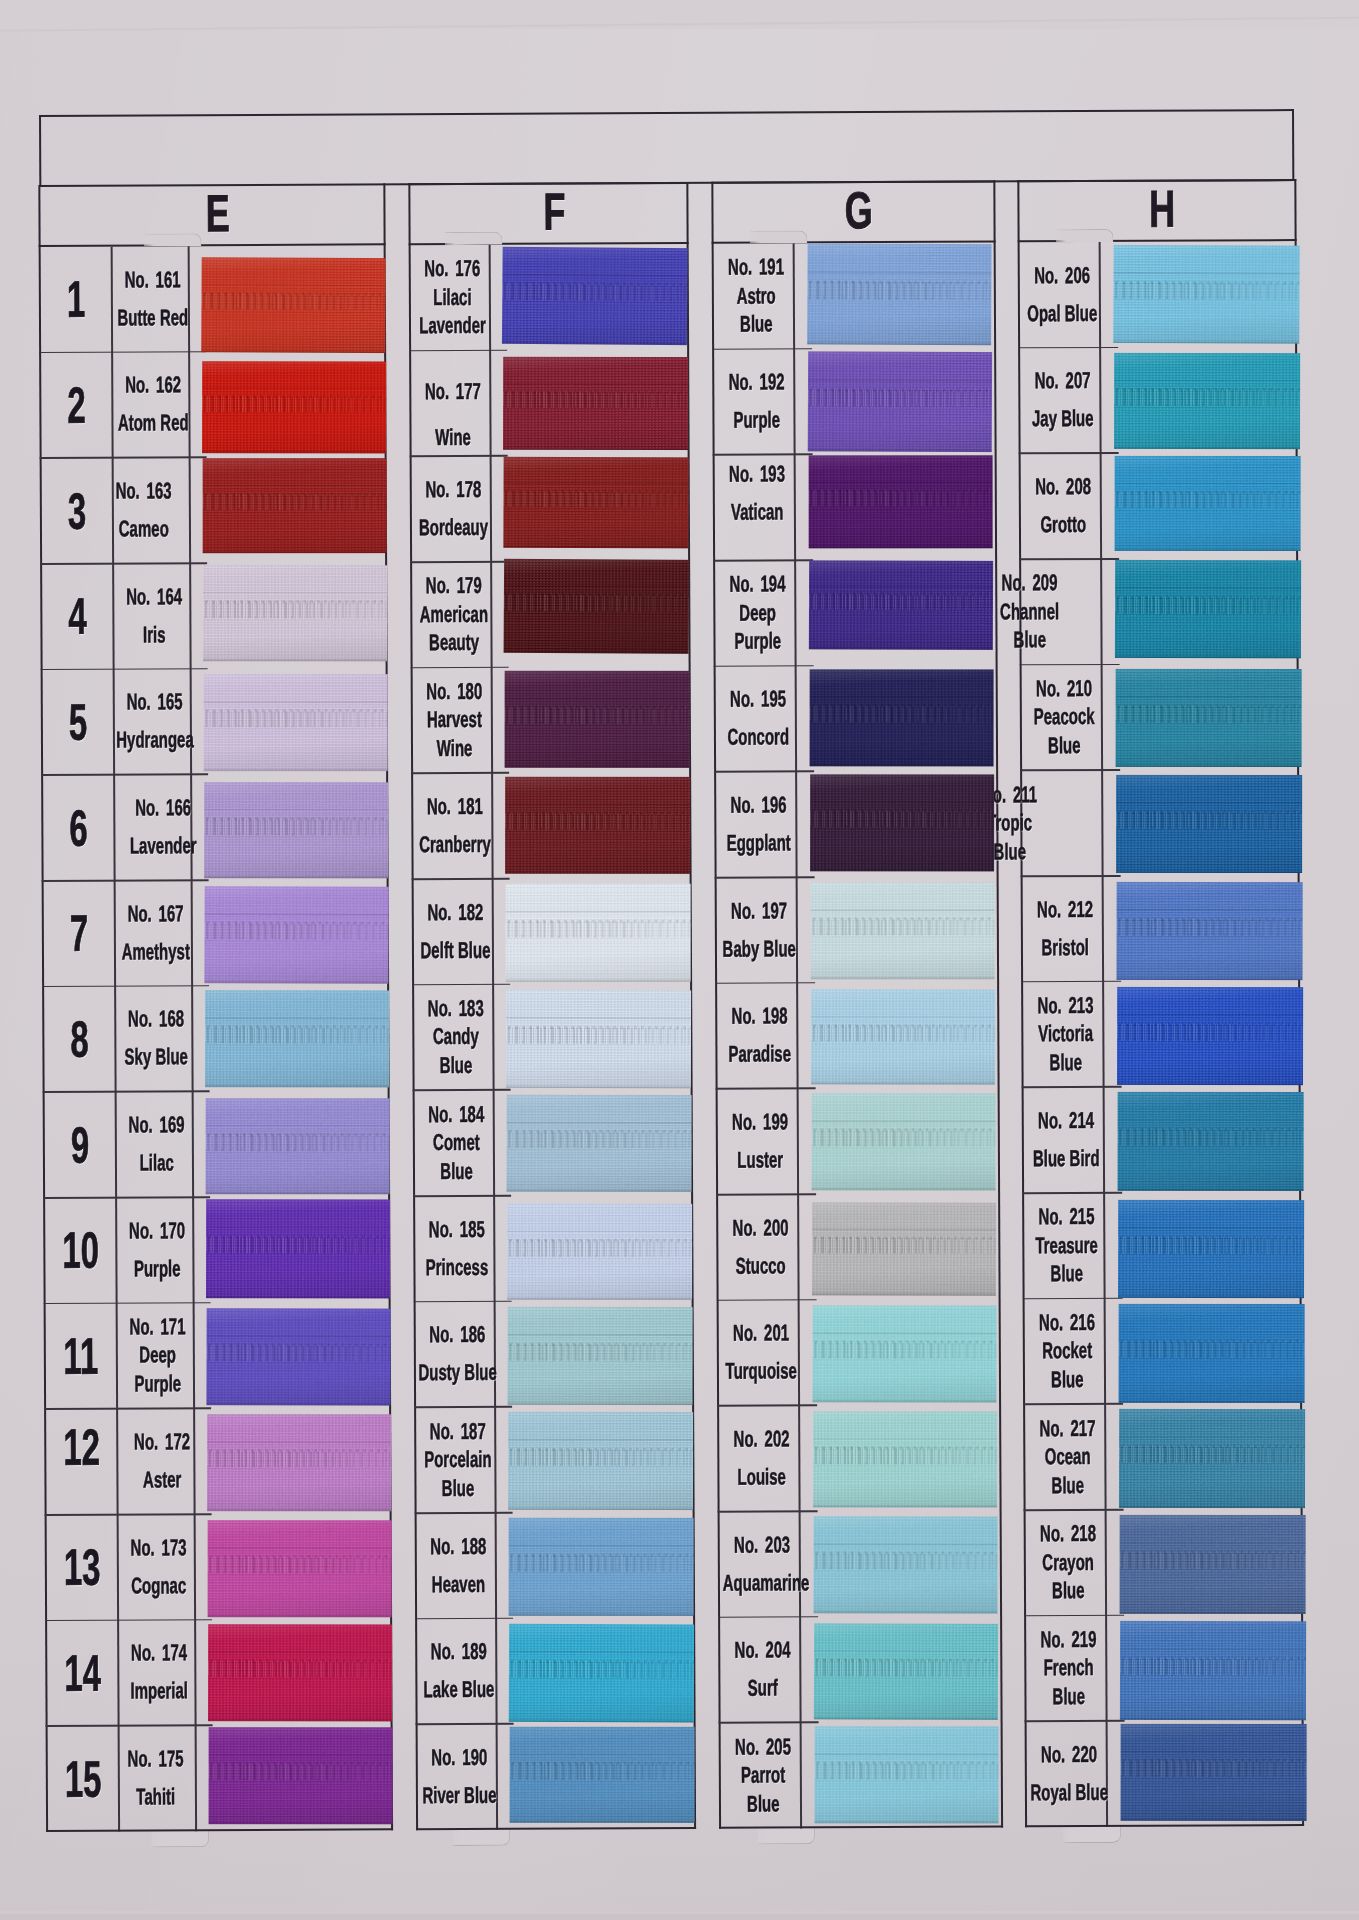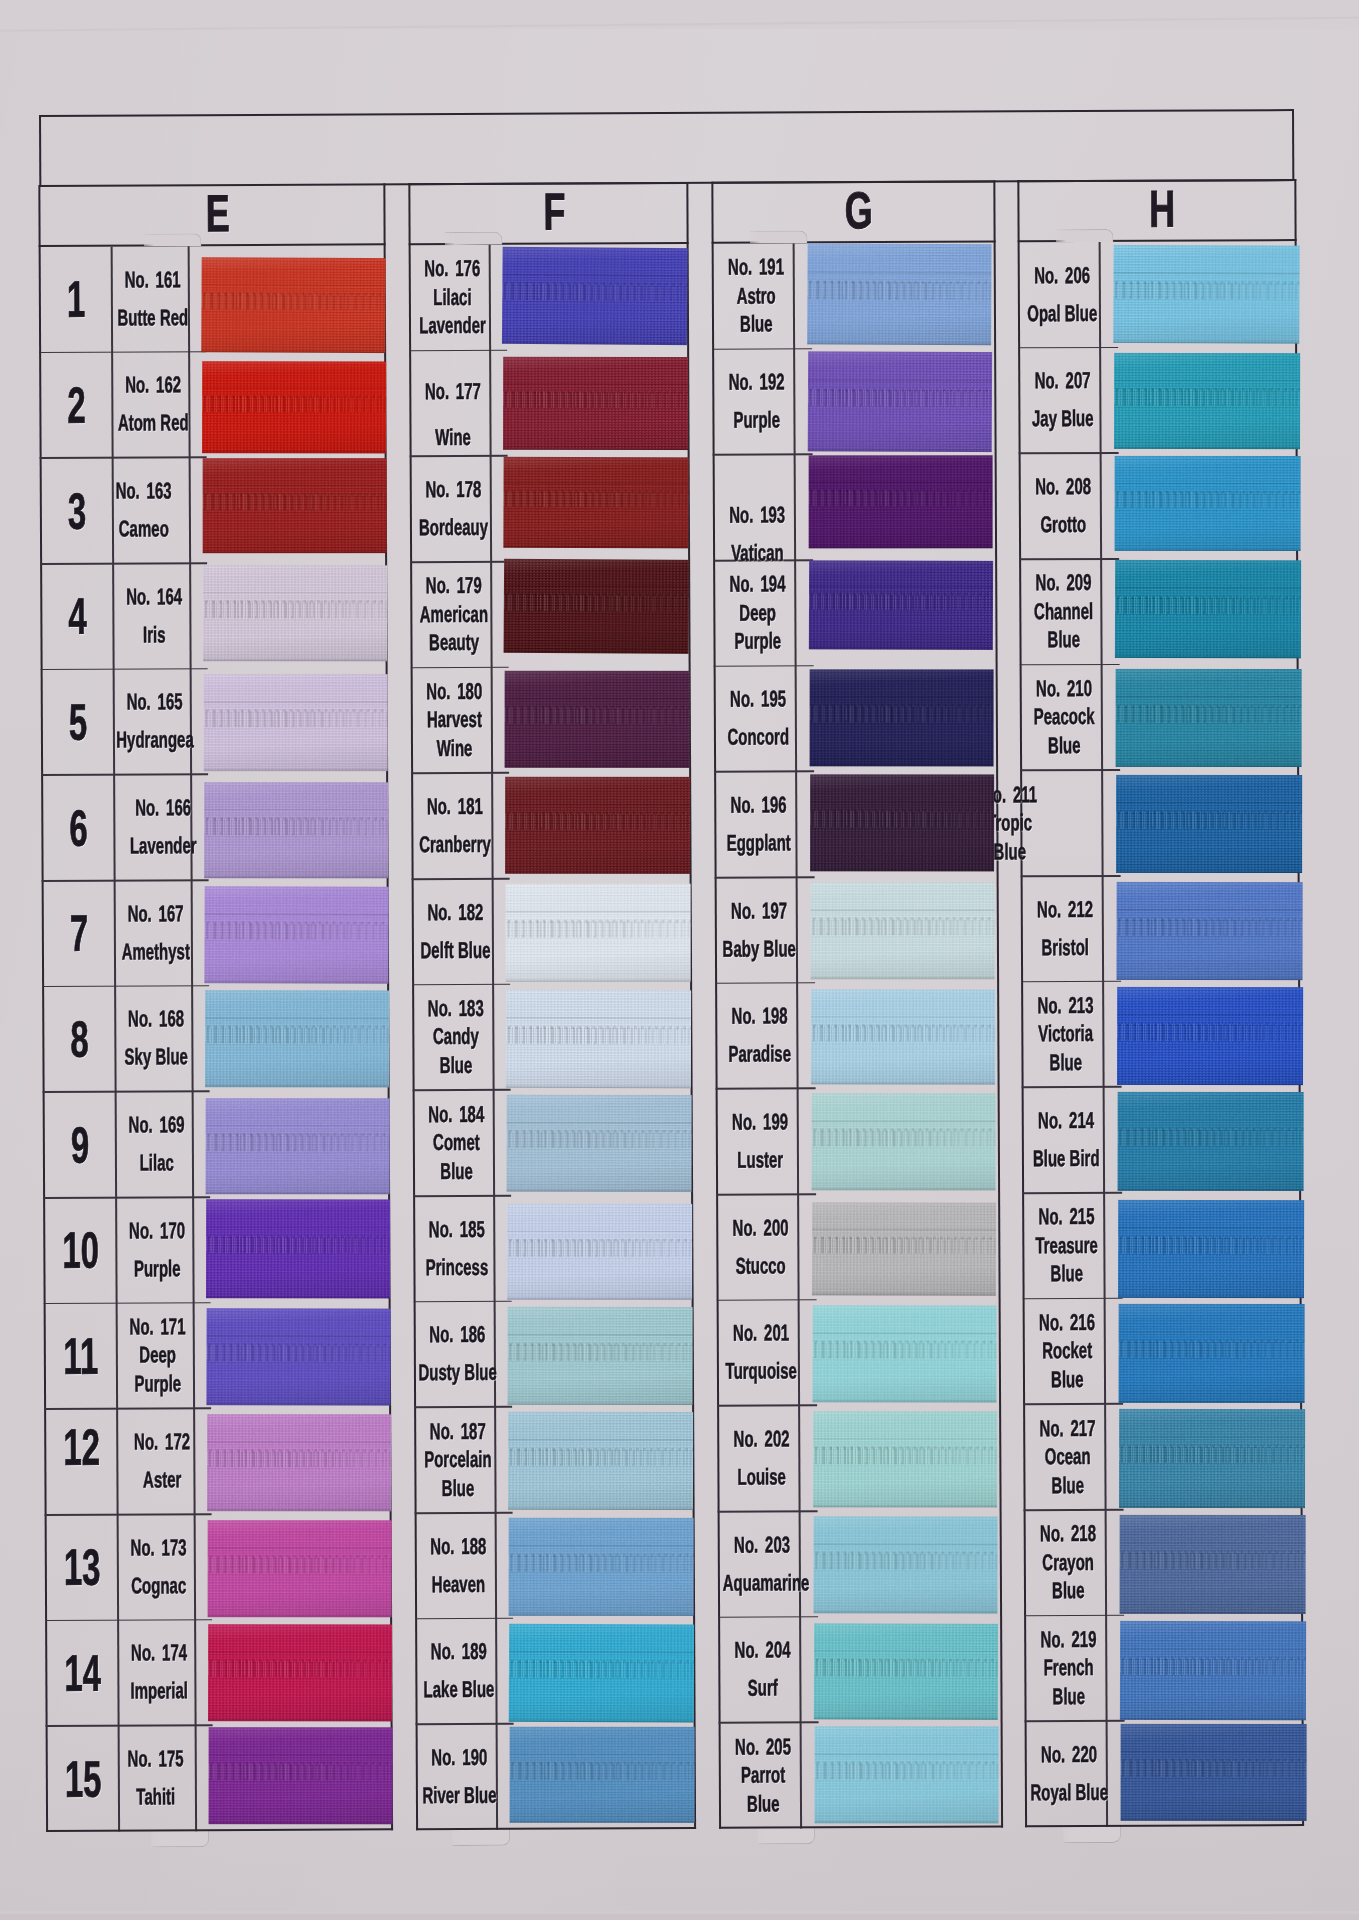--- a/index.html
+++ b/index.html
@@ -413,21 +413,21 @@
           <span>Astro</span>
           <span>Blue</span>
         </div>
       </div>
 <div class="cell cellname" style="left:717px;top:349.67px;width:79px;height:105.67px">
         <div class="nmwrap" style="width:120.6px">
           <span>No. 192</span>
           <span>Purple</span>
         </div>
       </div>
-<div class="cell cellname" style="left:717px;top:482px;width:79px;height:105.67px">
+<div class="cell cellname" style="left:717px;top:441px;width:79px;height:105.67px">
         <div class="nmwrap" style="width:120.6px">
           <span>No. 193</span>
           <span>Vatican</span>
         </div>
       </div>
 <div class="cell cellname" style="left:717px;top:561.01px;width:79px;height:105.67px">
         <div class="nmwrap" style="width:120.6px">
           <span>No. 194</span>
           <span>Deep</span>
           <span>Purple</span>
@@ -536,21 +536,21 @@
           <span>No. 207</span>
           <span>Jay Blue</span>
         </div>
       </div>
 <div class="cell cellname" style="left:1023px;top:455.34000000000003px;width:79px;height:105.67px">
         <div class="nmwrap" style="width:120.6px">
           <span>No. 208</span>
           <span>Grotto</span>
         </div>
       </div>
-<div class="cell cellname" style="left:1023px;top:561.01px;width:79px;height:105.67px">
+<div class="cell cellname" style="left:989px;top:561.01px;width:79px;height:105.67px">
         <div class="nmwrap" style="width:120.6px">
           <span>No. 209</span>
           <span>Channel</span>
           <span>Blue</span>
         </div>
       </div>
 <div class="cell cellname" style="left:1023px;top:666.6800000000001px;width:79px;height:105.67px">
         <div class="nmwrap" style="width:120.6px">
           <span>No. 210</span>
           <span>Peacock</span>

